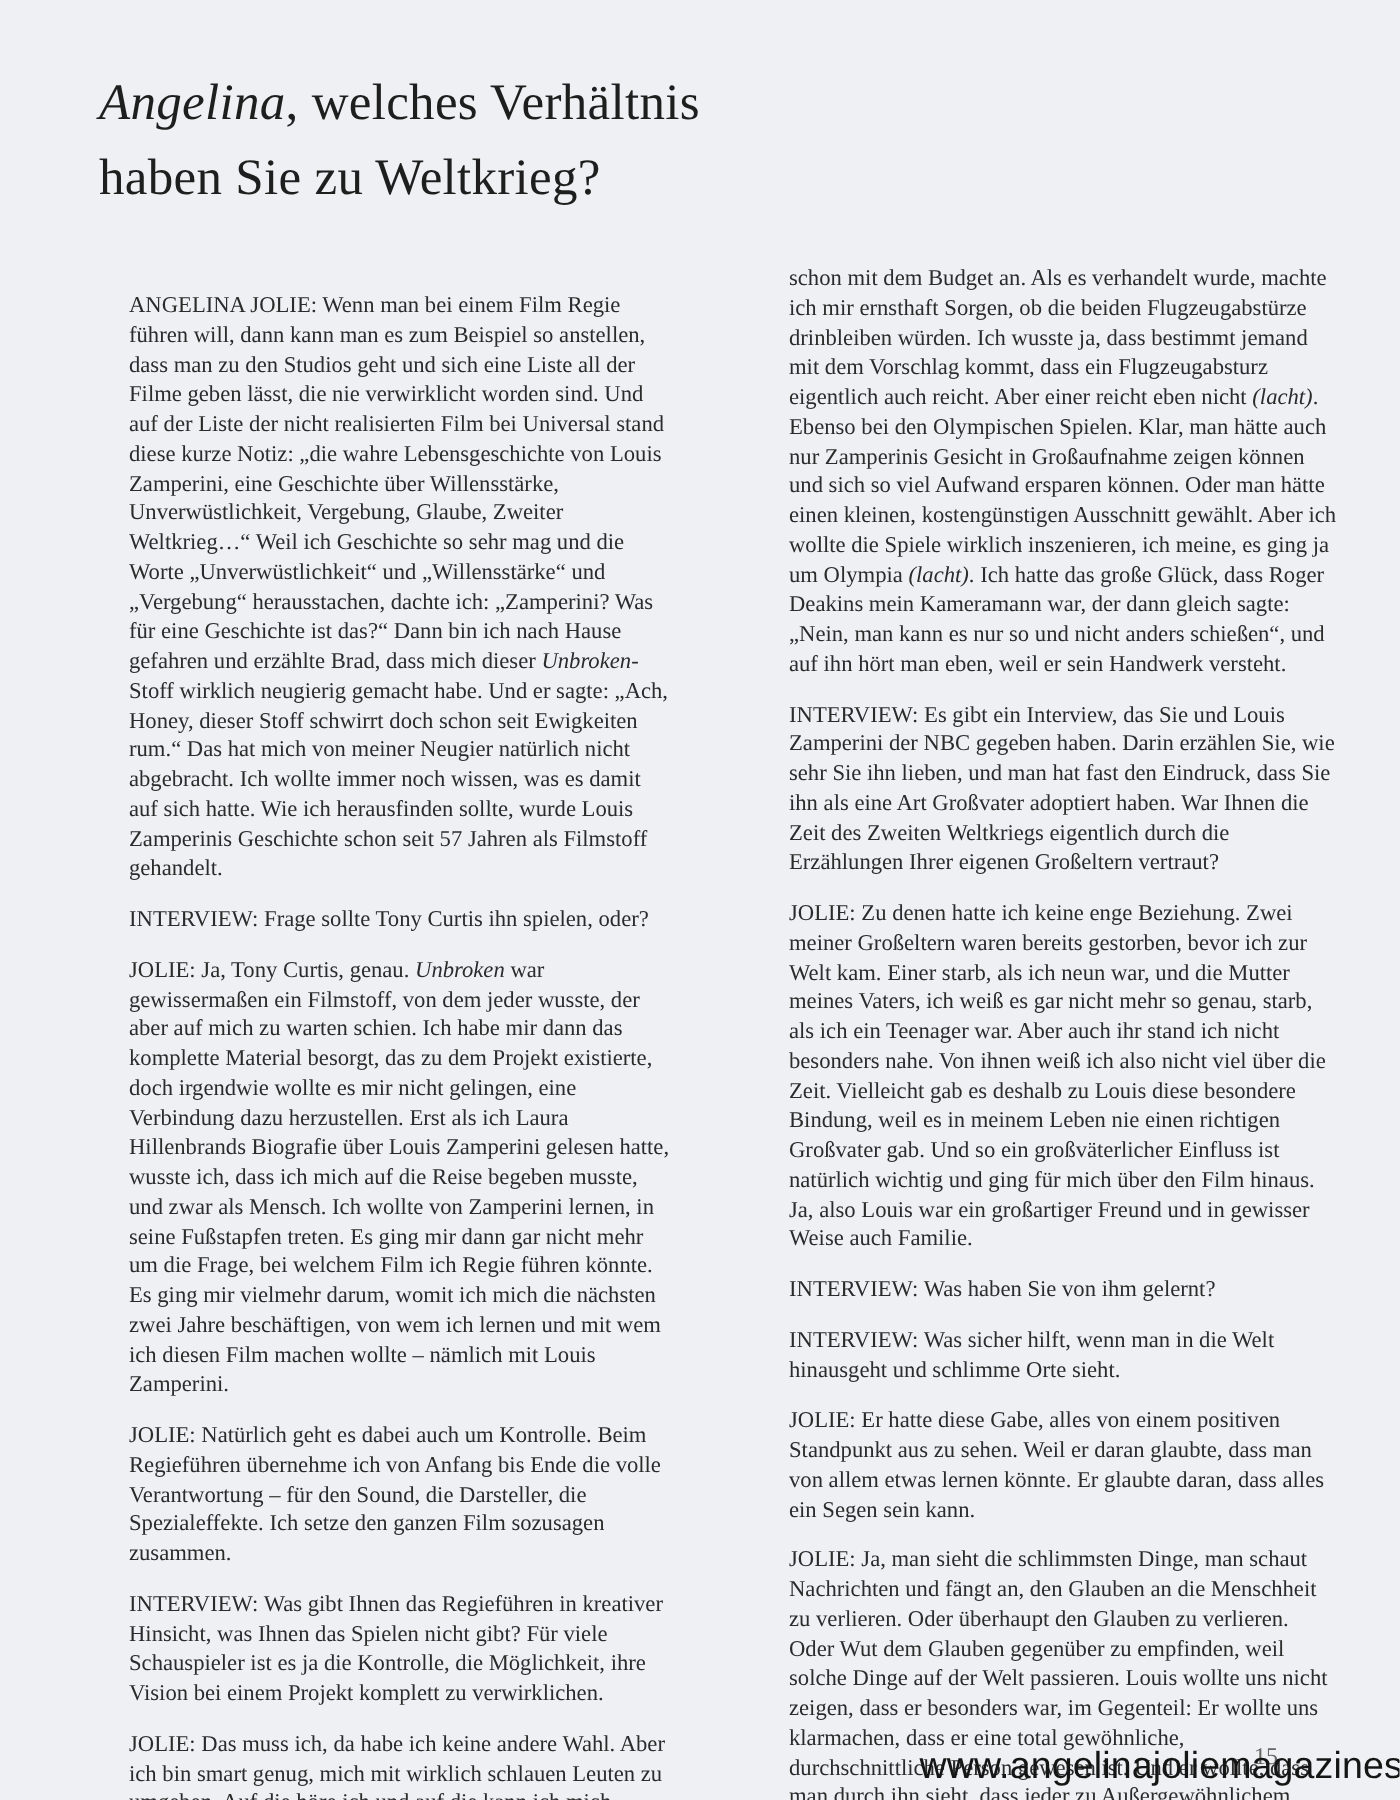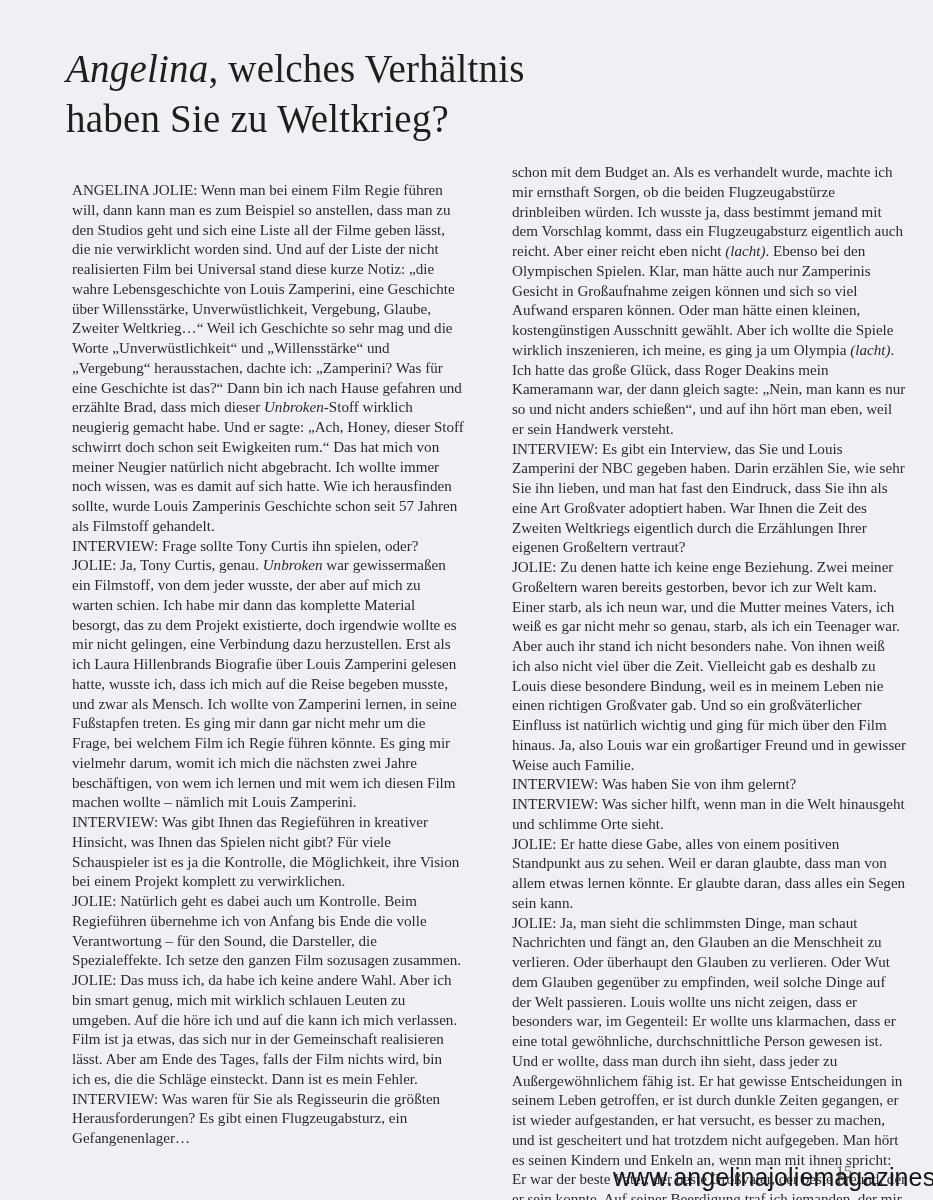--- a/index.html
+++ b/index.html
@@ -7,33 +7,33 @@
     width: 933px; height: 1200px; overflow: hidden;
     background: #eef0f3;
     color: #2a2a2a;
     position: relative;
   }
   .page { position: absolute; left: 0; top: 0; width: 933px; height: 1200px; }
   .headline {
     position: absolute; left: 66px; top: 44px; width: 820px;
     font-family: "DejaVu Serif", "Liberation Serif", serif;
     font-family: "Liberation Serif", serif;
-    font-size: 39px; line-height: 50px; color: #1e1e1e;
+    font-size: 34px; line-height: 50px; color: #1e1e1e;
     letter-spacing: 0.2px; margin: 0; font-weight: normal;
   }
   .headline .name { font-style: italic; }
   .col {
     position: absolute; top: 181px;
     font-family: "Liberation Serif", serif;
     font-size: 15.1px; line-height: 19.75px; color: #2b2b2b;
     text-align: left;
   }
   .col-left { left: 72px; width: 392px; }
   .col-right { left: 512px; top: 163px; width: 395px; }
-  .para { margin: 0; }
+  .para { margin: 14px; }
   .para em { font-style: italic; }
   .watermark {
     position: absolute; left: 613px; top: 1163px;
     font-family: "Liberation Sans", sans-serif;
     font-size: 25px; color: #151515; letter-spacing: 0.1px;
   }
   .pagenum {
     position: absolute; left: 836px; top: 1163px;
     font-family: "Liberation Serif", serif; font-size: 16px; color: #666;
   }
@@ -44,22 +44,22 @@
 <div class="page">
   <h1 class="headline">
     <span class="name">Angelina</span><span>, welches Verhältnis</span><br>
     <span>haben Sie zu Weltkrieg?</span>
   </h1>
 
   <div class="col col-left" id="col-left">
       <p class="para"><span>ANGELINA JOLIE:</span><span> Wenn man bei einem Film Regie führen will, dann kann man es zum Beispiel so anstellen, dass man zu den Studios geht und sich eine Liste all der Filme geben lässt, die nie verwirklicht worden sind. Und auf der Liste der nicht realisierten Film bei Universal stand diese kurze Notiz: „die wahre Lebensgeschichte von Louis Zamperini, eine Geschichte über Willensstärke, Unverwüstlichkeit, Vergebung, Glaube, Zweiter Weltkrieg…“ Weil ich Geschichte so sehr mag und die Worte „Unverwüstlichkeit“ und „Willensstärke“ und „Vergebung“ herausstachen, dachte ich: „Zamperini? Was für eine Geschichte ist das?“ Dann bin ich nach Hause gefahren und erzählte Brad, dass mich dieser </span><em>Unbroken</em><span>-Stoff wirklich neugierig gemacht habe. Und er sagte: „Ach, Honey, dieser Stoff schwirrt doch schon seit Ewigkeiten rum.“ Das hat mich von meiner Neugier natürlich nicht abgebracht. Ich wollte immer noch wissen, was es damit auf sich hatte. Wie ich herausfinden sollte, wurde Louis Zamperinis Geschichte schon seit 57 Jahren als Filmstoff gehandelt.</span></p>
       <p class="para"><span>INTERVIEW:</span><span> Frage sollte Tony Curtis ihn spielen, oder?</span></p>
       <p class="para"><span>JOLIE:</span><span> Ja, Tony Curtis, genau. </span><em>Unbroken</em><span> war gewissermaßen ein Filmstoff, von dem jeder wusste, der aber auf mich zu warten schien. Ich habe mir dann das komplette Material besorgt, das zu dem Projekt existierte, doch irgendwie wollte es mir nicht gelingen, eine Verbindung dazu herzustellen. Erst als ich Laura Hillenbrands Biografie über Louis Zamperini gelesen hatte, wusste ich, dass ich mich auf die Reise begeben musste, und zwar als Mensch. Ich wollte von Zamperini lernen, in seine Fußstapfen treten. Es ging mir dann gar nicht mehr um die Frage, bei welchem Film ich Regie führen könnte. Es ging mir vielmehr darum, womit ich mich die nächsten zwei Jahre beschäftigen, von wem ich lernen und mit wem ich diesen Film machen wollte – nämlich mit Louis Zamperini.</span></p>
+      <p class="para"><span>JOLIE:</span><span> Natürlich geht es dabei auch um Kontrolle. Beim Regieführen übernehme ich von Anfang bis Ende die volle Verantwortung – für den Sound, die Darsteller, die Spezialeffekte. Ich setze den ganzen Film sozusagen zusammen.</span></p>
       <p class="para"><span>INTERVIEW:</span><span> Was gibt Ihnen das Regieführen in kreativer Hinsicht, was Ihnen das Spielen nicht gibt? Für viele Schauspieler ist es ja die Kontrolle, die Möglichkeit, ihre Vision bei einem Projekt komplett zu verwirklichen.</span></p>
-      <p class="para"><span>JOLIE:</span><span> Natürlich geht es dabei auch um Kontrolle. Beim Regieführen übernehme ich von Anfang bis Ende die volle Verantwortung – für den Sound, die Darsteller, die Spezialeffekte. Ich setze den ganzen Film sozusagen zusammen.</span></p>
       <p class="para"><span>JOLIE:</span><span> Das muss ich, da habe ich keine andere Wahl. Aber ich bin smart genug, mich mit wirklich schlauen Leuten zu umgeben. Auf die höre ich und auf die kann ich mich verlassen. Film ist ja etwas, das sich nur in der Gemeinschaft realisieren lässt. Aber am Ende des Tages, falls der Film nichts wird, bin ich es, die die Schläge einsteckt. Dann ist es mein Fehler.</span></p>
       <p class="para"><span>INTERVIEW:</span><span> Was waren für Sie als Regisseurin die größten Herausforderungen? Es gibt einen Flugzeugabsturz, ein Gefangenenlager…</span></p>
     </div>
   <div class="col col-right" id="col-right">
       <p class="para"><span>schon mit dem Budget an. Als es verhandelt wurde, machte ich mir ernsthaft Sorgen, ob die beiden Flugzeugabstürze drinbleiben würden. Ich wusste ja, dass bestimmt jemand mit dem Vorschlag kommt, dass ein Flugzeugabsturz eigentlich auch reicht. Aber einer reicht eben nicht </span><em>(lacht)</em><span>. Ebenso bei den Olympischen Spielen. Klar, man hätte auch nur Zamperinis Gesicht in Großaufnahme zeigen können und sich so viel Aufwand ersparen können. Oder man hätte einen kleinen, kostengünstigen Ausschnitt gewählt. Aber ich wollte die Spiele wirklich inszenieren, ich meine, es ging ja um Olympia </span><em>(lacht)</em><span>. Ich hatte das große Glück, dass Roger Deakins mein Kameramann war, der dann gleich sagte: „Nein, man kann es nur so und nicht anders schießen“, und auf ihn hört man eben, weil er sein Handwerk versteht.</span></p>
       <p class="para"><span>INTERVIEW:</span><span> Es gibt ein Interview, das Sie und Louis Zamperini der NBC gegeben haben. Darin erzählen Sie, wie sehr Sie ihn lieben, und man hat fast den Eindruck, dass Sie ihn als eine Art Großvater adoptiert haben. War Ihnen die Zeit des Zweiten Weltkriegs eigentlich durch die Erzählungen Ihrer eigenen Großeltern vertraut?</span></p>
       <p class="para"><span>JOLIE:</span><span> Zu denen hatte ich keine enge Beziehung. Zwei meiner Großeltern waren bereits gestorben, bevor ich zur Welt kam. Einer starb, als ich neun war, und die Mutter meines Vaters, ich weiß es gar nicht mehr so genau, starb, als ich ein Teenager war. Aber auch ihr stand ich nicht besonders nahe. Von ihnen weiß ich also nicht viel über die Zeit. Vielleicht gab es deshalb zu Louis diese besondere Bindung, weil es in meinem Leben nie einen richtigen Großvater gab. Und so ein großväterlicher Einfluss ist natürlich wichtig und ging für mich über den Film hinaus. Ja, also Louis war ein großartiger Freund und in gewisser Weise auch Familie.</span></p>
       <p class="para"><span>INTERVIEW:</span><span> Was haben Sie von ihm gelernt?</span></p>
       <p class="para"><span>INTERVIEW:</span><span> Was sicher hilft, wenn man in die Welt hinausgeht und schlimme Orte sieht.</span></p>
       <p class="para"><span>JOLIE:</span><span> Er hatte diese Gabe, alles von einem positiven Standpunkt aus zu sehen. Weil er daran glaubte, dass man von allem etwas lernen könnte. Er glaubte daran, dass alles ein Segen sein kann.</span></p>

